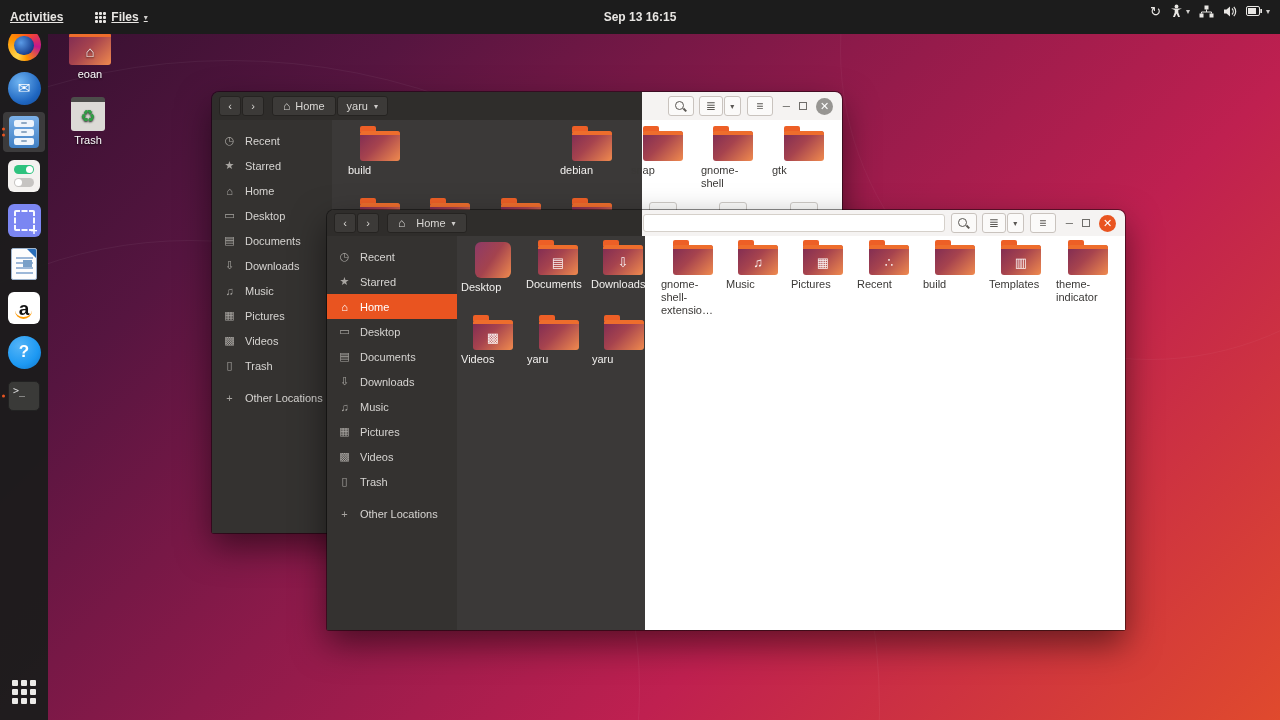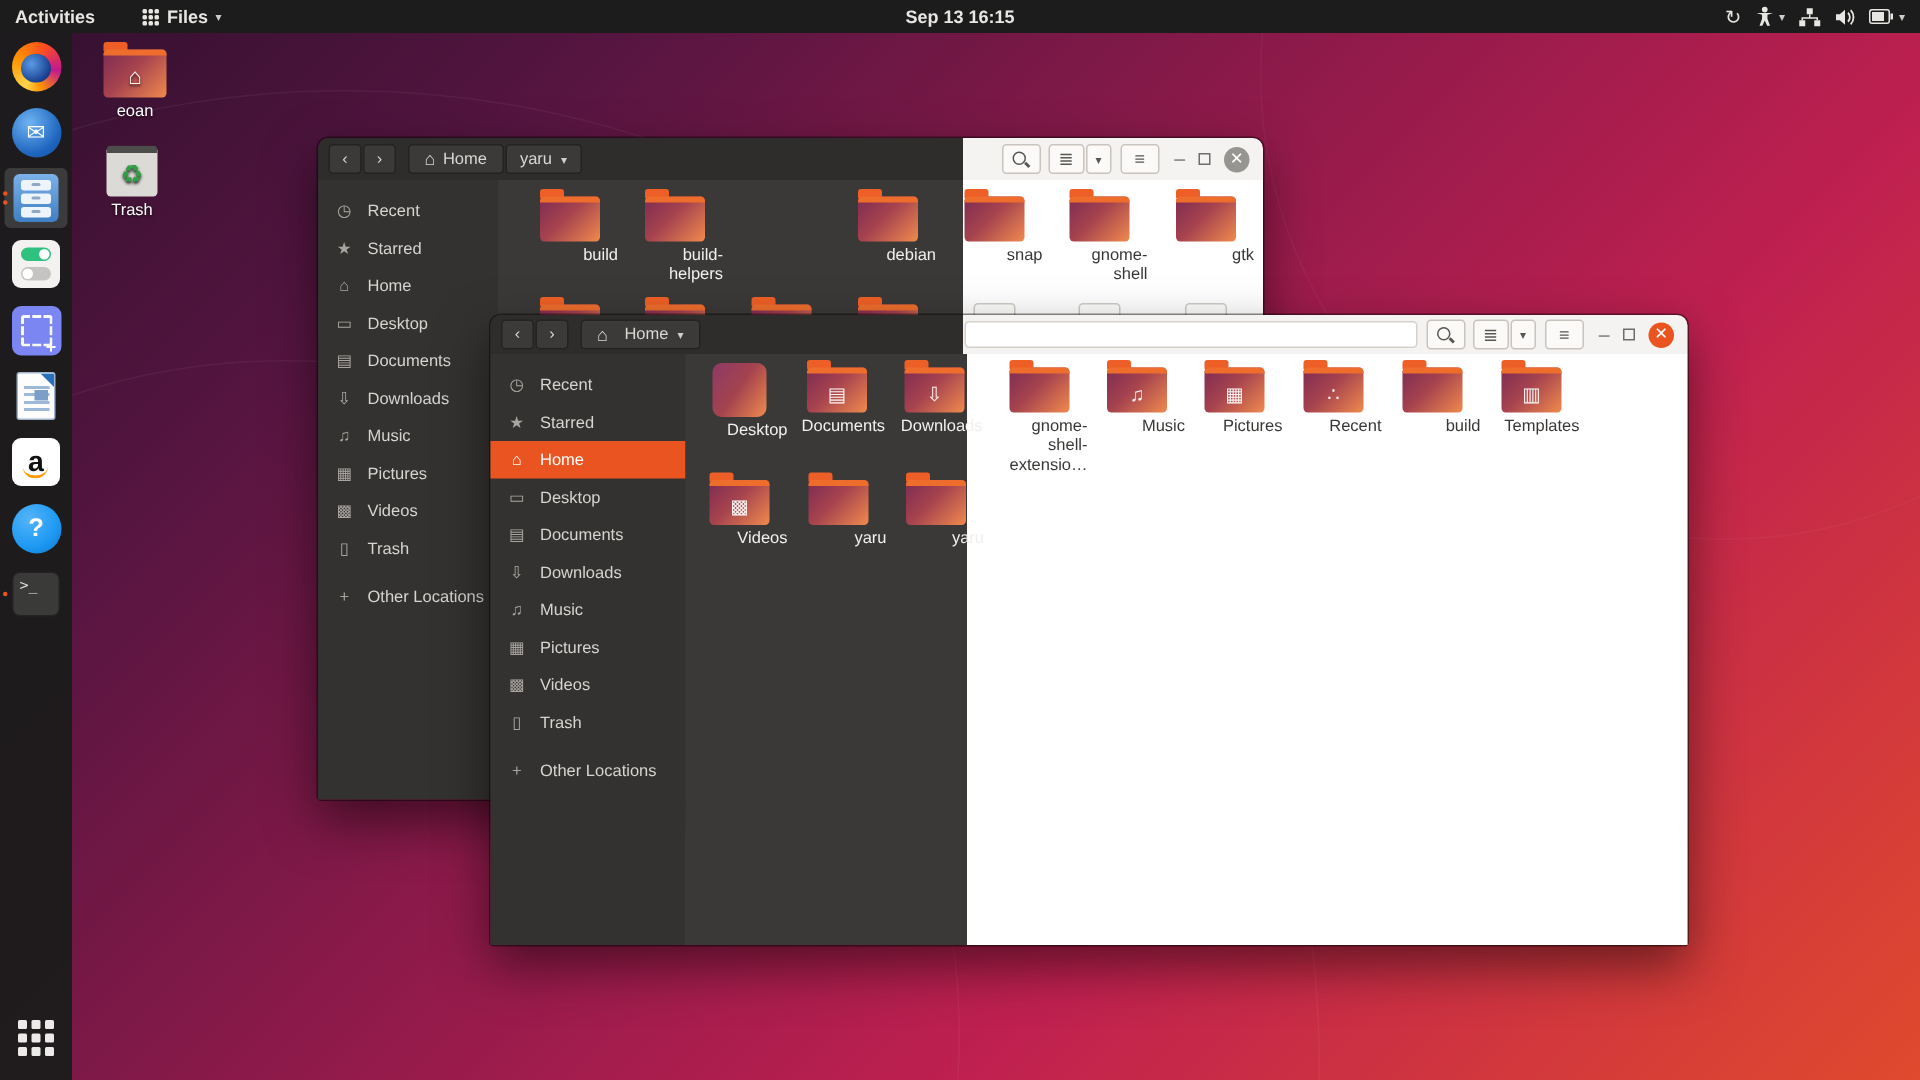--- a/index.html
+++ b/index.html
@@ -5,22 +5,22 @@
   * { margin:0; padding:0; box-sizing:border-box; }
   html,body { width:1280px; height:720px; overflow:hidden; }
   body { font-family:"Liberation Sans","DejaVu Sans",sans-serif; position:relative;
          background:linear-gradient(135deg,#31102e 0%,#561540 22%,#8d1a4a 45%,#bf2050 68%,#e04a2d 100%); }
   .wp-circle { position:absolute; border:1px solid rgba(255,255,255,.05); border-radius:50%; pointer-events:none; }
   #c1 { width:900px; height:900px; left:-260px; bottom:-420px; }
   #c2 { width:1300px; height:1300px; left:-420px; bottom:-640px; }
   #c3 { width:620px; height:620px; right:-180px; top:-260px; border-color:rgba(255,255,255,.04); }
 
   
-  #topbar { position:absolute; left:0; top:0; width:1280px; height:22px; background:#1c1c1c;
-            display:flex; align-items:center; color:#e8e6e3; font-size:12px; font-weight:600; z-index:60; }
+  #topbar { position:absolute; left:0; top:0; width:1280px; height:34px; background:#1c1c1c;
+            display:flex; align-items:center; color:#e8e6e3; font-size:12px; font-weight:600; z-index:60;text-decoration:underline; }
   .tb-item { padding:0 10px; height:22px; display:flex; align-items:center; gap:5px; cursor:default; }
   #clock { position:absolute; left:50%; transform:translateX(-50%); }
   #tray { position:absolute; right:4px; top:0; height:22px; display:flex; align-items:center; gap:9px; padding-right:6px; }
   #tray svg { display:block; }
   .caret { font-size:8px; color:#cfcdcb; }
   .mini-grid { display:grid; grid-template-columns:repeat(3,3px); grid-gap:1px; }
   .mini-grid i { width:3px; height:3px; background:#e8e6e3; border-radius:1px; }
   .upd { font-size:13px; line-height:1; color:#e8e6e3; font-weight:400; }
 
   
@@ -75,21 +75,21 @@
   .folder::before { content:""; position:absolute; left:0; top:-5px; width:16px; height:6px; background:#ed5f26; border-radius:2px 2px 0 0; }
   .folder::after { content:""; position:absolute; left:0; top:0; right:0; height:4px; background:#ee6d2c; border-radius:3px 3px 0 0; }
   .folder .emblem { position:absolute; left:0; right:0; top:5px; bottom:0; display:flex; align-items:center; justify-content:center;
       color:rgba(255,255,255,.92); font-size:13px; z-index:2; }
   .desksq { width:36px; height:36px; border-radius:6px; margin:4px auto 0;
       background:linear-gradient(125deg,#8d3a67 0%,#a4434e 48%,#ef8a4e 100%); }
   .ficon { width:28px; height:34px; margin:6px auto 0; background:#fdfdfc; border:1px solid #cfccc8; border-radius:3px; position:relative; }
   .ficon.doc { width:30px; height:36px; margin-top:4px; background:#f6f5f4; }
   .ficon.doc::after { content:""; position:absolute; left:6px; top:8px; width:17px; height:13px; background:#d8d6d3; }
 
-  .fitem { position:absolute; width:64px; text-align:right; cursor:default; }
+  .fitem { position:absolute; width:64px; text-align:left; cursor:default; }
   .flabel { margin-top:3px; font-size:11px; line-height:1.18; white-space:pre-line; }
   .fitem.darkside .flabel { color:#f2f0ee; }
   .fitem.lightside .flabel { color:#3a3836; }
 
   
   .window { position:absolute; border-radius:7px 7px 2px 2px;
       box-shadow:0 0 0 1px rgba(0,0,0,.45), 0 14px 34px rgba(0,0,0,.5); }
   .header { display:flex; align-items:center; border-radius:7px 7px 0 0; position:relative; }
   .btn { display:inline-flex; align-items:center; justify-content:center; font-size:11px; border-radius:3px; height:20px; cursor:default; }
   .b-dark { background:#3c3a38; border:1px solid #252321; color:#d9d7d4; }
@@ -353,25 +353,20 @@
       <div class="srow other">
           <span class="sicon">+</span>
           <span>Other Locations</span>
         </div>
     </div>
     <div class="content">
       <div class="fitem darkside" style="left:16px;top:4px">
           <div class="folder"></div>
           <div class="flabel">build</div>
         </div>
-      <div class="fitem darkside" style="left:86px;top:4px">
-          <div class="folder"></div>
-          <div class="flabel">build-
-helpers</div>
-        </div>
       <div class="fitem darkside" style="left:228px;top:4px">
           <div class="folder"></div>
           <div class="flabel">debian</div>
         </div>
       <div class="fitem lightside" style="left:299px;top:4px">
           <div class="folder"></div>
           <div class="flabel">snap</div>
         </div>
       <div class="fitem lightside" style="left:369px;top:4px">
           <div class="folder"></div>
@@ -538,20 +533,25 @@
       <div class="fitem lightside" style="left:466px;top:2px">
           <div class="folder"></div>
           <div class="flabel">build</div>
         </div>
       <div class="fitem lightside" style="left:532px;top:2px">
           <div class="folder">
             <span class="emblem">▥</span>
           </div>
           <div class="flabel">Templates</div>
         </div>
+      <div class="fitem lightside" style="left:599px;top:2px">
+          <div class="folder"></div>
+          <div class="flabel">theme-
+indicator</div>
+        </div>
       <div class="fitem darkside" style="left:4px;top:77px">
           <div class="folder">
             <span class="emblem">▩</span>
           </div>
           <div class="flabel">Videos</div>
         </div>
       <div class="fitem darkside" style="left:70px;top:77px">
           <div class="folder"></div>
           <div class="flabel">yaru</div>
         </div>

